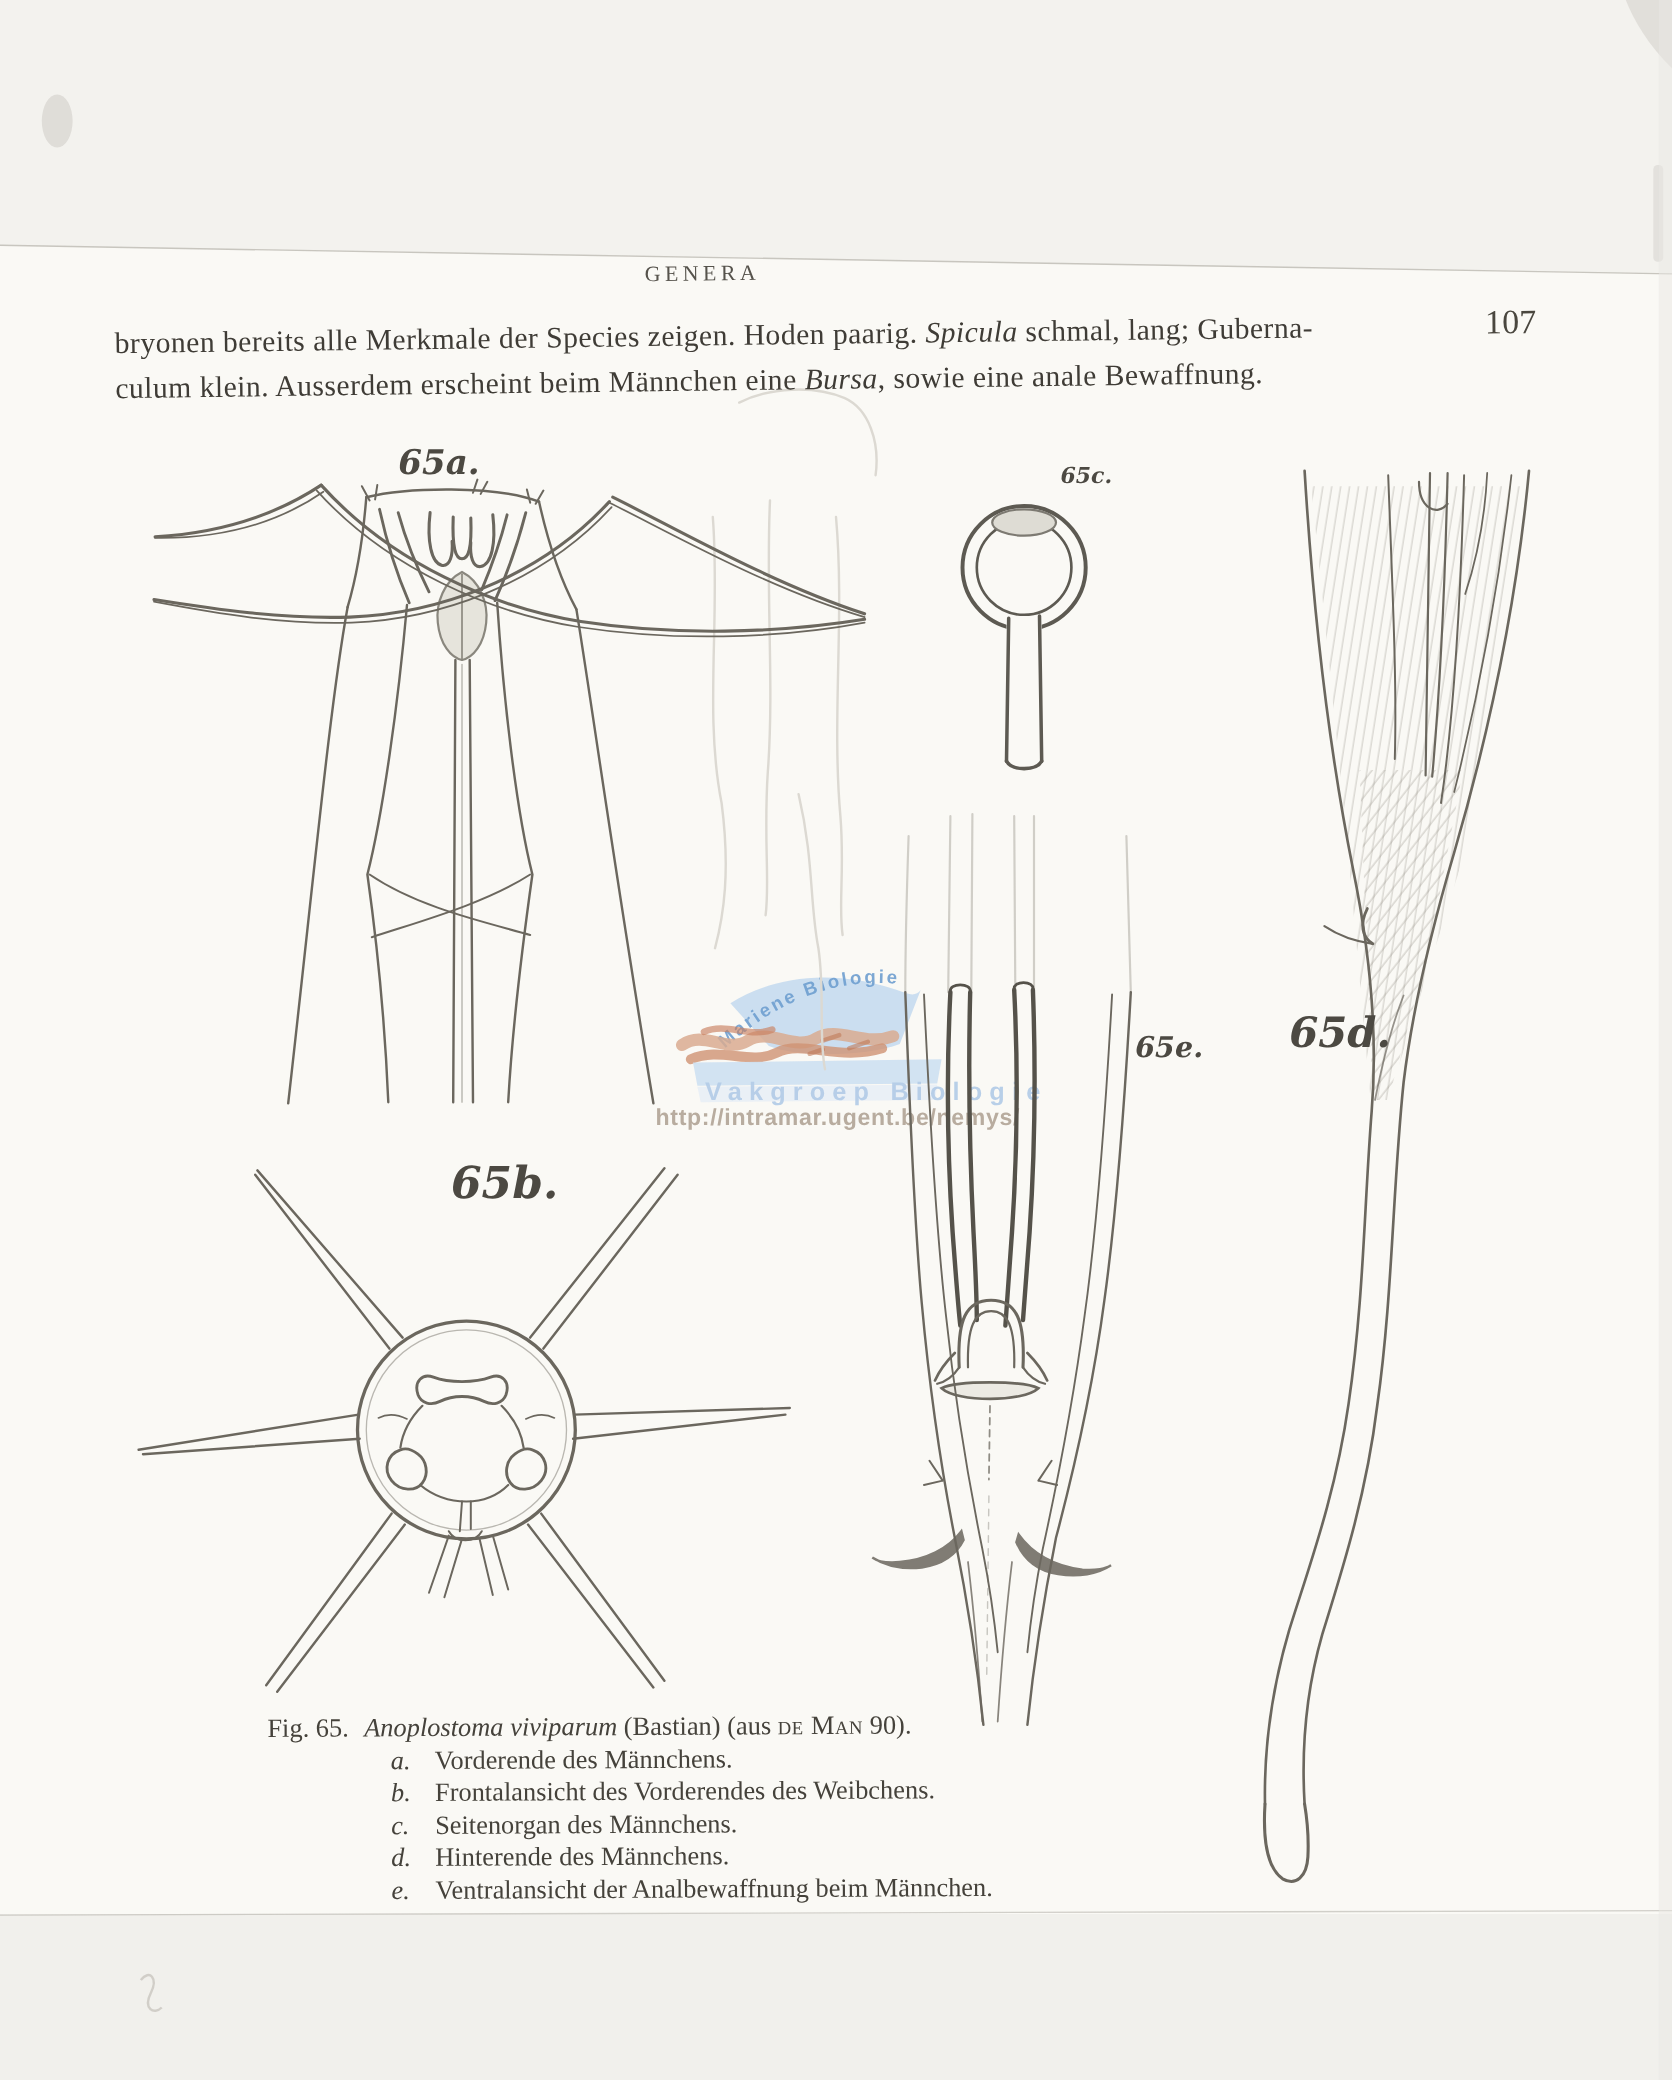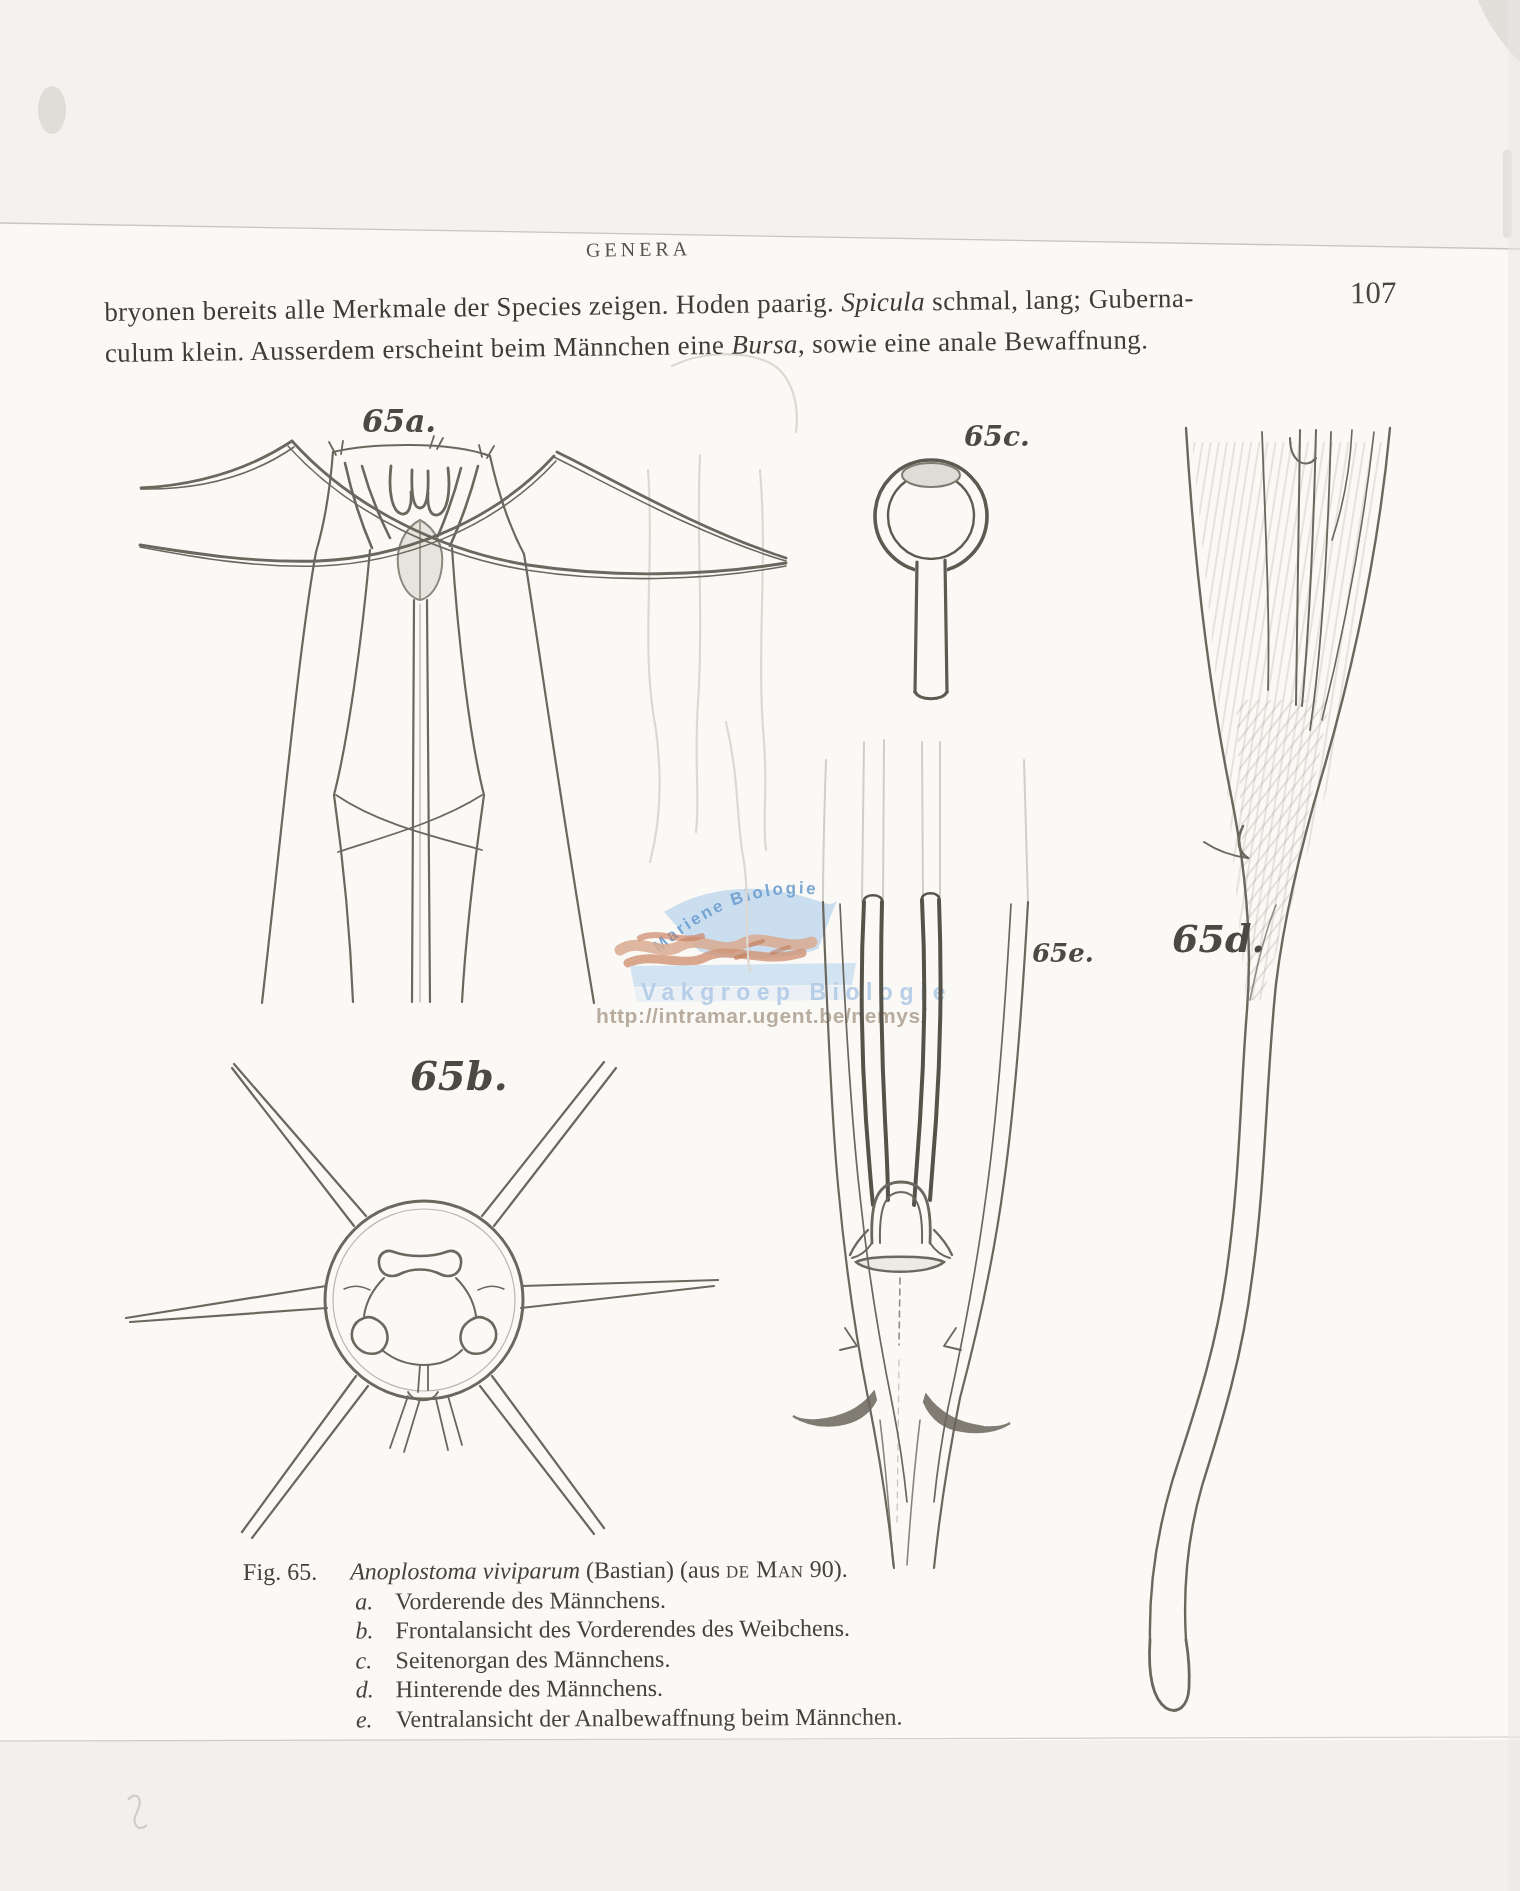--- a/index.html
+++ b/index.html
@@ -27,29 +27,29 @@
     transform:rotate(-0.75deg);transform-origin:0 0;color:#3f3c36;
   }
   .it{font-style:italic;}
   .fig-label{
     position:absolute;
     font-family:"DejaVu Serif","Liberation Serif",serif;
     font-style:italic;font-weight:700;color:#4c4942;margin-left:16px;
   }
   .fl-a{left:346px;top:403px;font-size:31px;}
   .fl-b{left:394px;top:1052px;font-size:40px;}
-  .fl-c{left:948px;top:420px;font-size:28px;}
+  .fl-c{left:948px;top:420px;font-size:20px;}
   .fl-d{left:1156px;top:916px;font-size:38px;}
   .fl-e{left:1016px;top:938px;font-size:26px;}
   .figure-caption{
     position:absolute;left:243px;top:1558px;width:900px;
     font-size:24px;line-height:29.5px;color:#45423b;
     transform:rotate(-0.3deg);transform-origin:0 0;
   }
-  .cap-line1 .cap-fig{margin-right:33px;}
+  .cap-line1 .cap-fig{margin-right:14px;}
   .cap-item{margin-left:112px;}
   .cap-letter{display:inline-block;width:40px;font-style:italic;}
   .smallcaps{font-variant:small-caps;letter-spacing:.5px;}
 </style>
 </head>
 <body>
 
 <div class="page">
 
   <svg class="layer" viewBox="0 0 1520 1891" aria-hidden="true">

